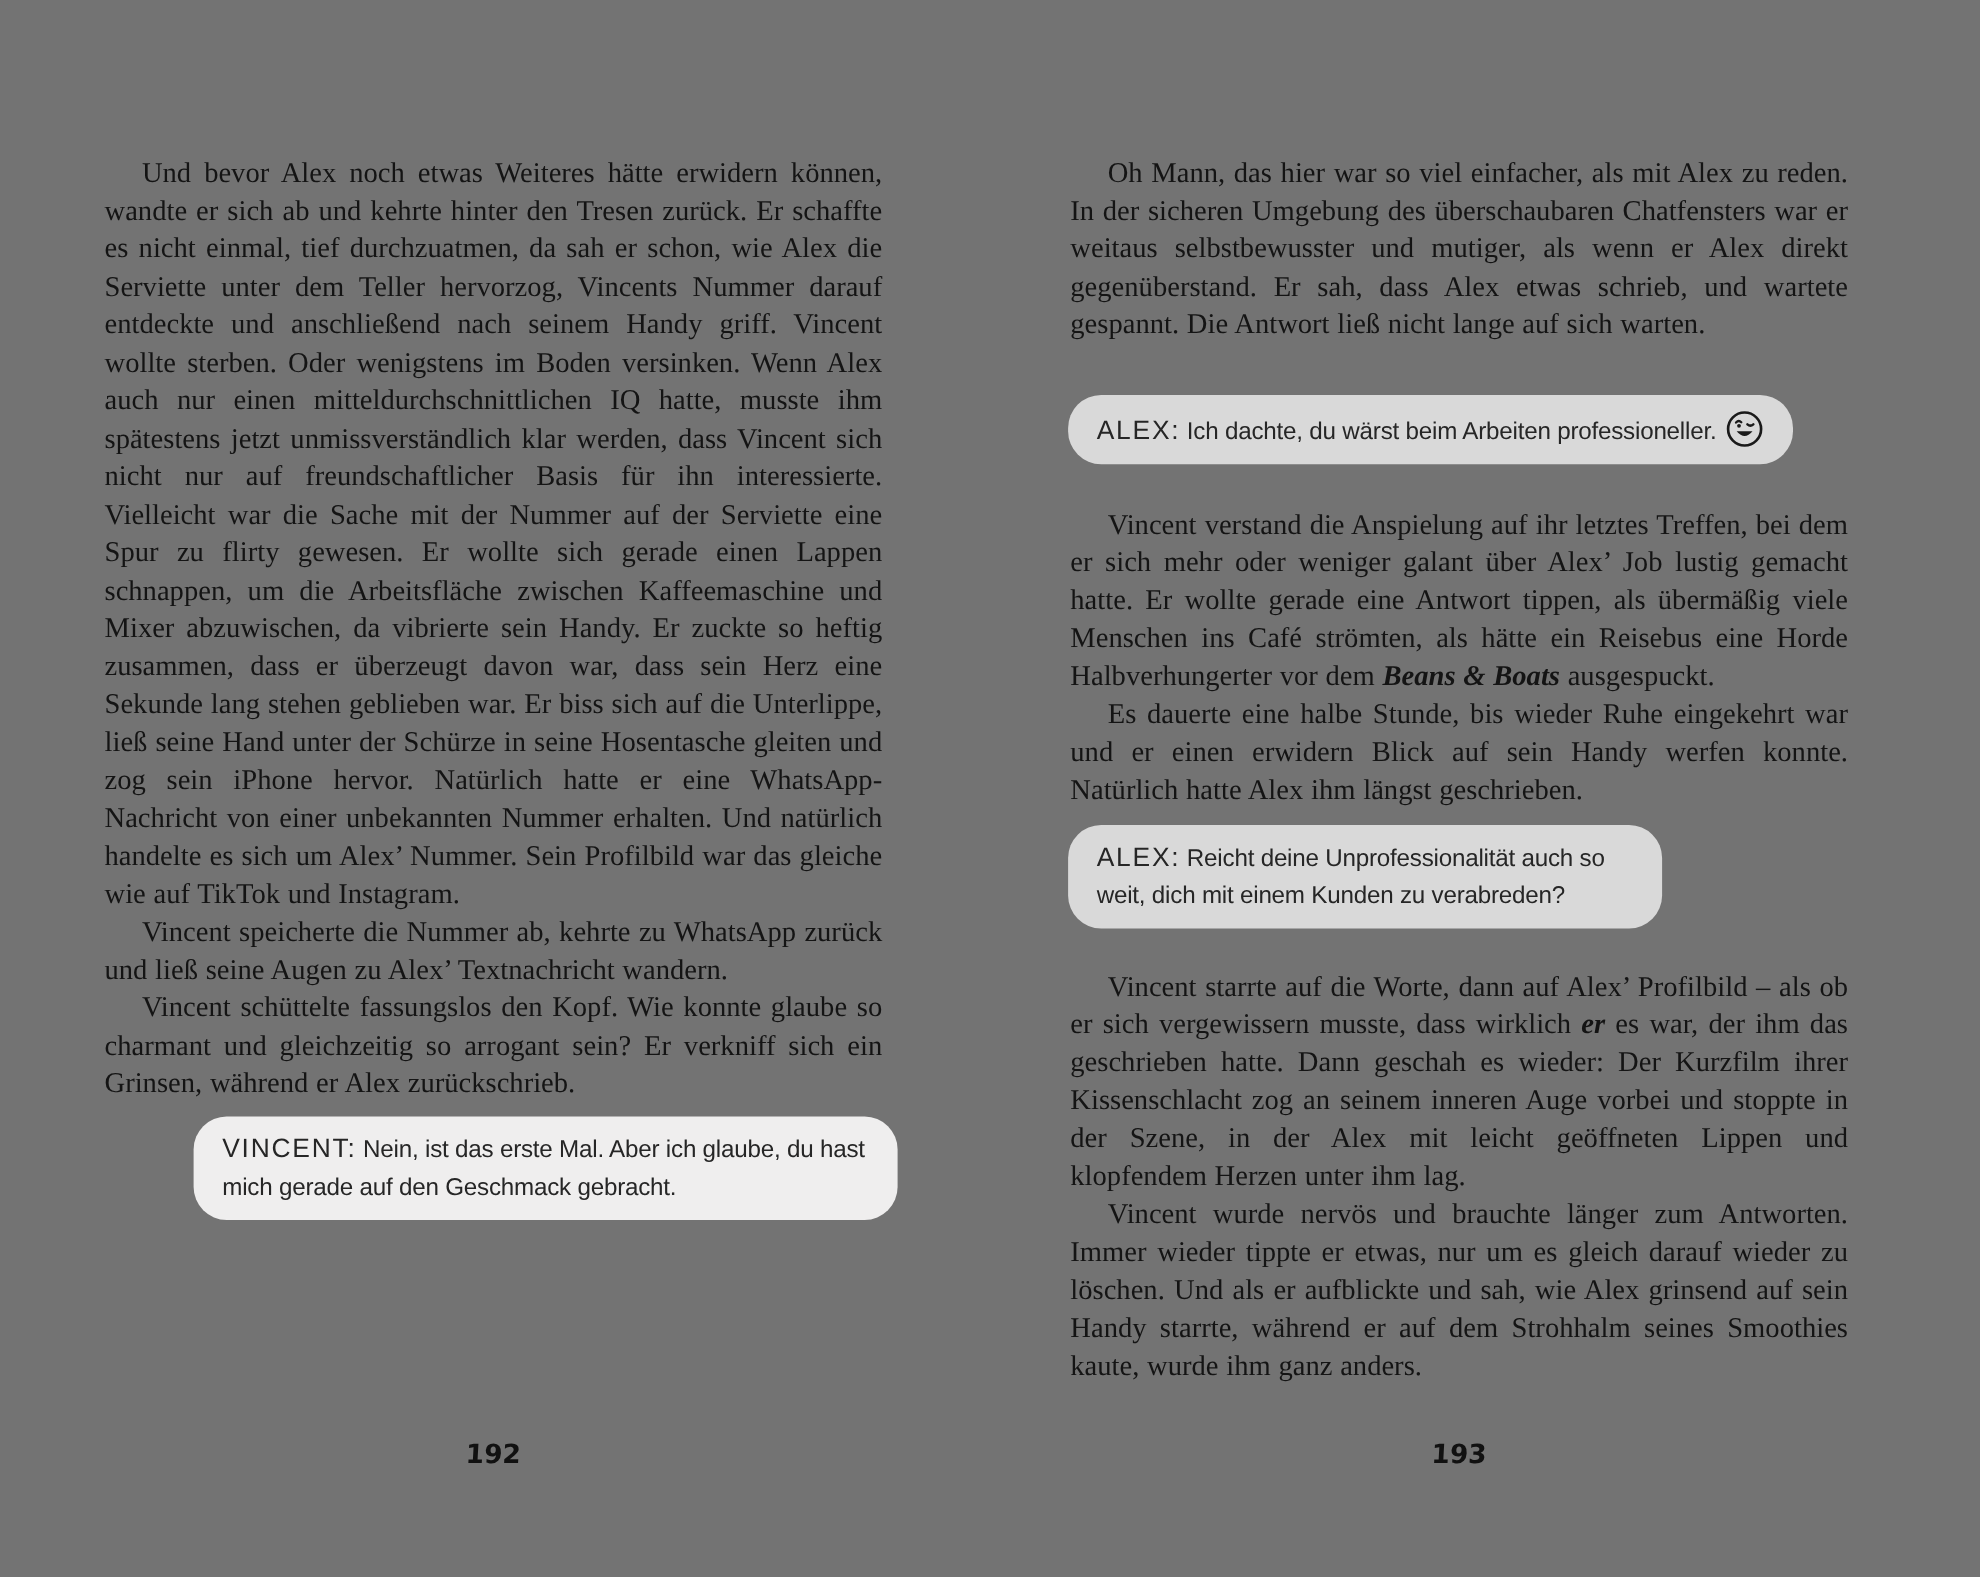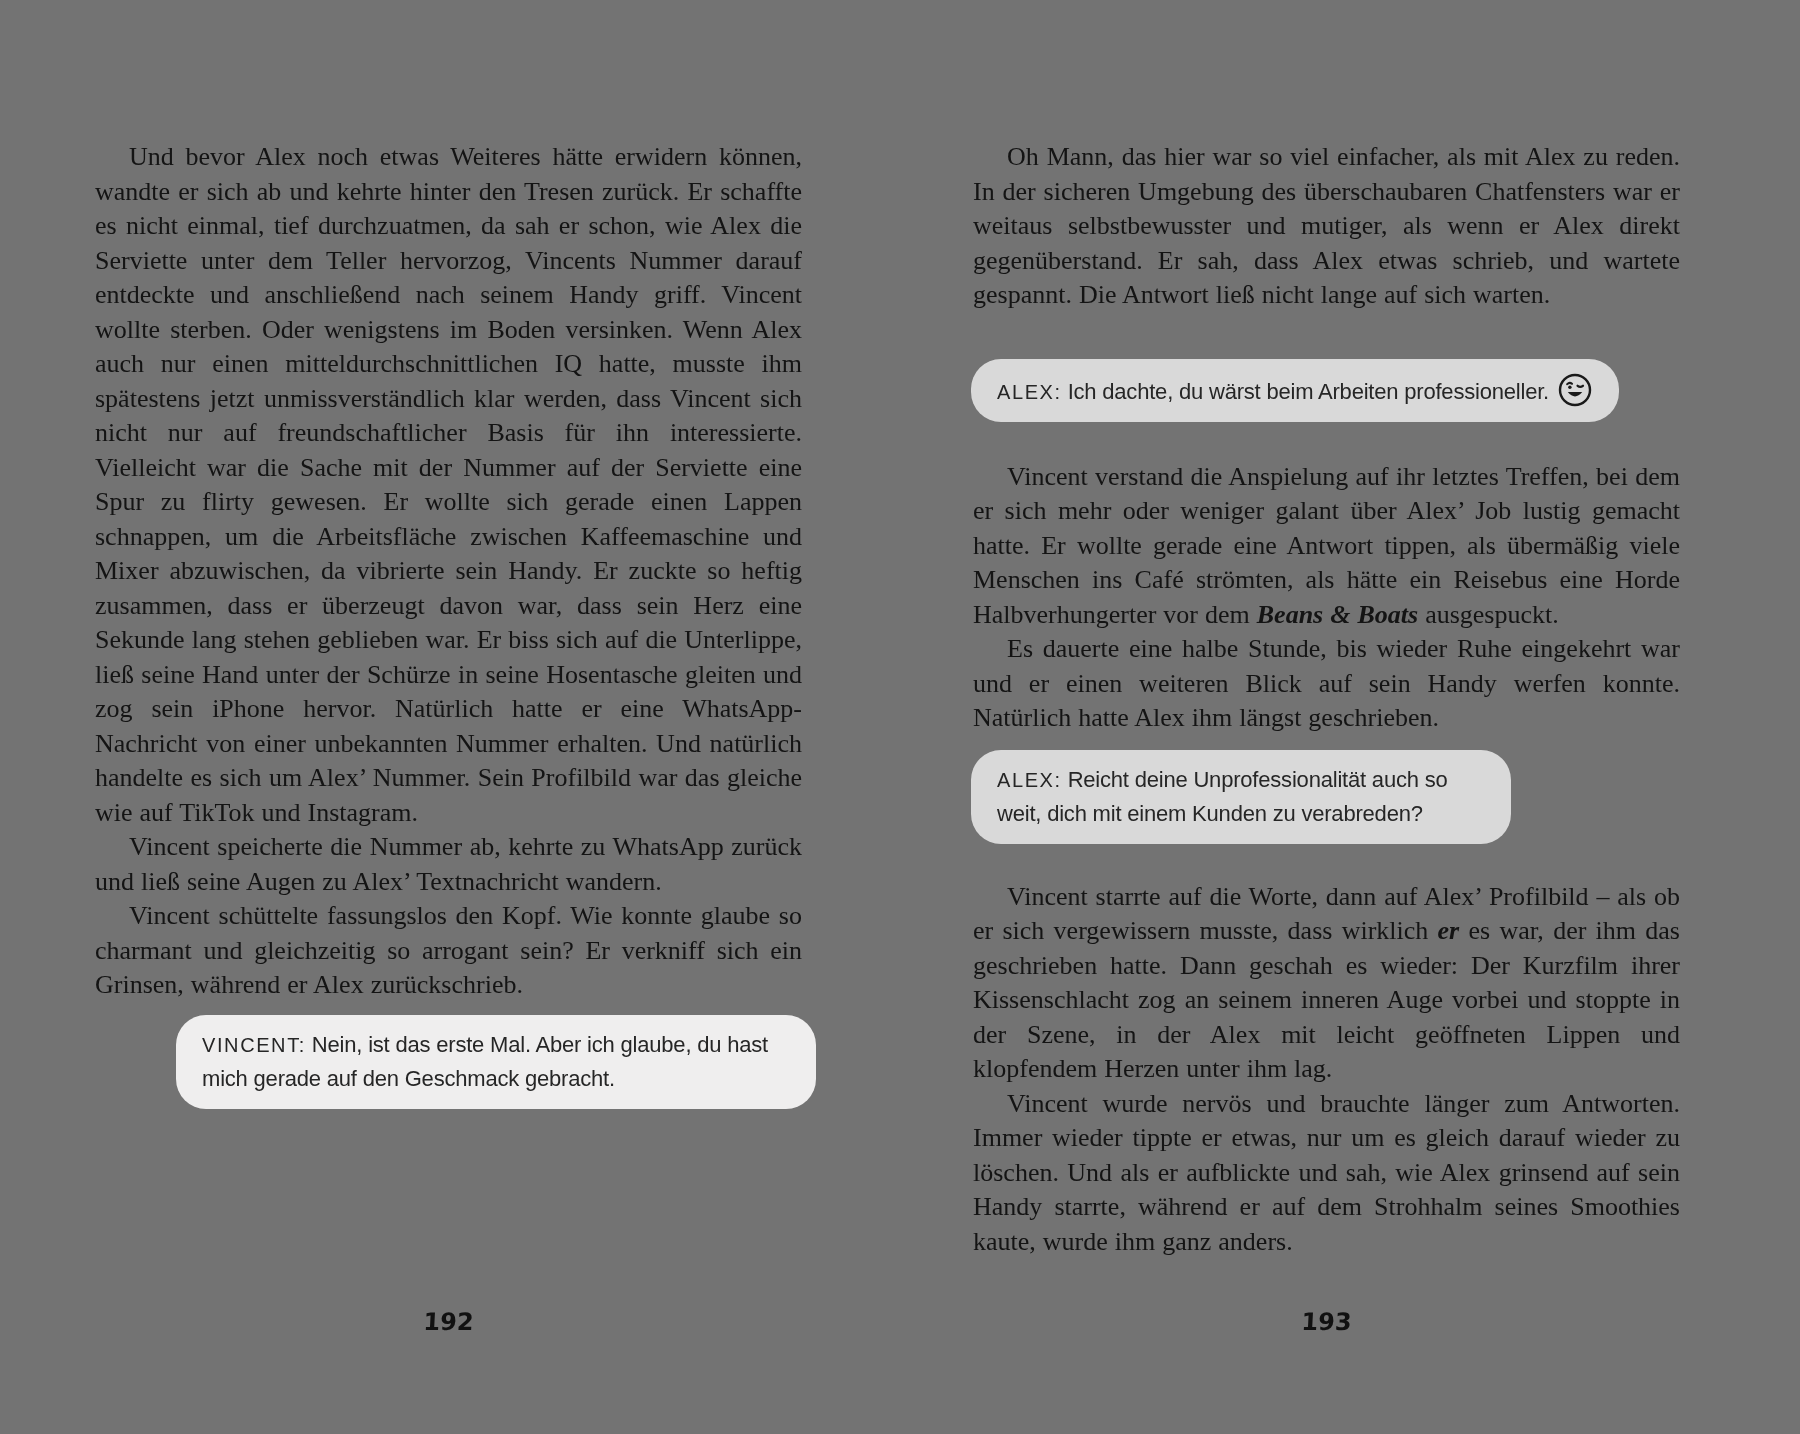--- a/index.html
+++ b/index.html
@@ -34,21 +34,21 @@
     line-height:34px;
     color:#262626;
     background:#d9d9d9;
     border-radius:30px;
     padding:13px 26px;
     width:fit-content;
     max-width:580px;
     letter-spacing:-0.2px;
   }
   .bubble .speaker{
-    font-size:20px;
+    font-size:24px;
     letter-spacing:1.6px;
   }
   .bubble-vincent{
     background:#efeeee;
     margin-left:auto;
     margin-right:-14px;
     max-width:640px;
   }
   .bubble-wide{max-width:700px;}
   .m-alex-left{margin:56px 0 46px -10px;}
@@ -108,21 +108,21 @@
         <circle cx="8.6" cy="10.1" r="1.15" fill="#1a1a1a"></circle>
         <path d="M13.7 9.2 q1.8 1.5 3.6 0" fill="none" stroke="#1a1a1a" stroke-width="1.5" stroke-linecap="round"></path>
         <path d="M7.2 13.4 q4.8 5.8 9.6 0 z" fill="#1a1a1a"></path>
       </svg>
     </div>
 
     <p class="body">
       <span>Vincent verstand die Anspielung auf ihr letztes Treffen, bei dem er sich mehr oder weniger galant über Alex’ Job lustig gemacht hatte. Er wollte gerade eine Antwort tippen, als übermäßig viele Menschen ins Café strömten, als hätte ein Reisebus eine Horde Halbverhungerter vor dem </span><span class="it">Beans &amp; Boats</span><span> ausgespuckt.</span>
     </p>
 
-    <p class="body">Es dauerte eine halbe Stunde, bis wieder Ruhe eingekehrt war und er einen weiteren Blick auf sein Handy werfen konnte. Natürlich hatte Alex ihm längst geschrieben.</p>
+    <p class="body">Es dauerte eine halbe Stunde, bis wieder Ruhe eingekehrt war und er einen erwidern Blick auf sein Handy werfen konnte. Natürlich hatte Alex ihm längst geschrieben.</p>
 
     <div class="bubble m-alex2">
       <span class="speaker">ALEX:</span>
       <span>Reicht deine Unprofessionalität auch so weit, dich mit einem Kunden zu verabreden?</span>
     </div>
 
     <p class="body">
       <span>Vincent starrte auf die Worte, dann auf Alex’ Profilbild – als ob er sich vergewissern musste, dass wirklich </span><span class="it">er</span><span> es war, der ihm das geschrieben hatte. Dann geschah es wieder: Der Kurzfilm ihrer Kissenschlacht zog an seinem inneren Auge vorbei und stoppte in der Szene, in der Alex mit leicht geöffneten Lippen und klopfendem Herzen unter ihm lag.</span>
     </p>
 

